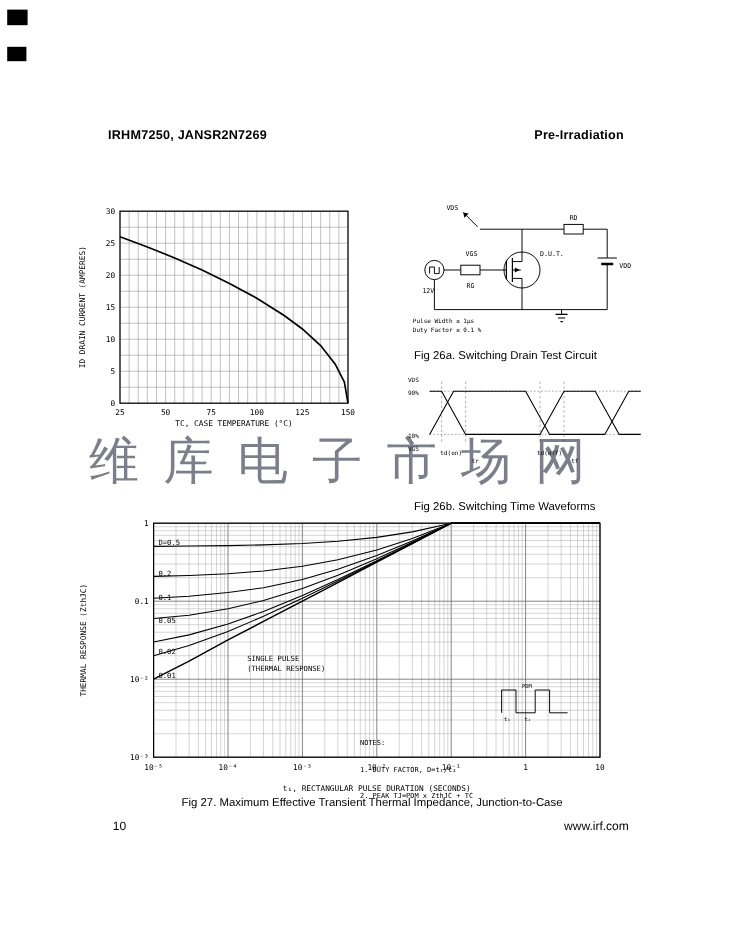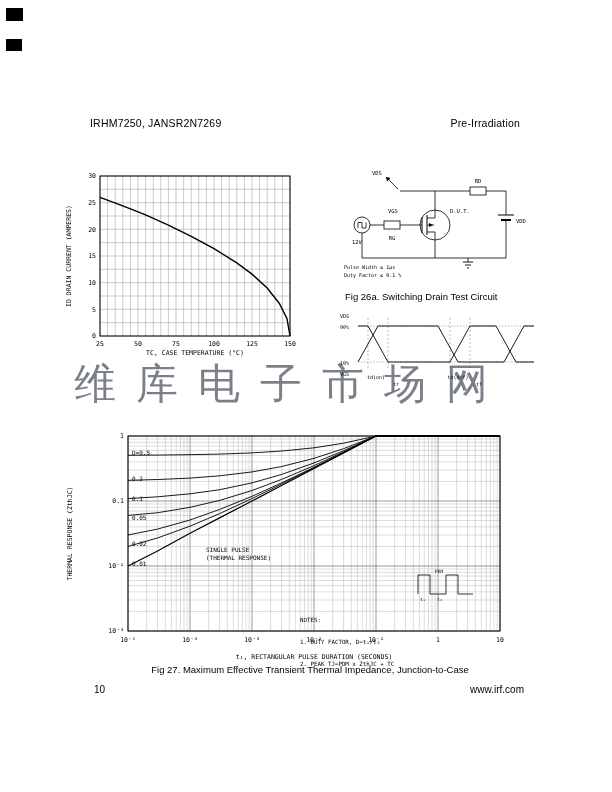--- a/index.html
+++ b/index.html
@@ -1,20 +1,20 @@
 <!DOCTYPE html>
 <html><head>
 <meta charset="utf-8">
 <style>
   html,body{margin:0;padding:0;background:#e8e8e8;}
   .page{position:relative;width:612px;height:792px;background:#ffffff;margin:0 auto;
         font-family:"Liberation Sans",sans-serif;color:#000;overflow:hidden;}
   .abs{position:absolute;}
   .mark{position:absolute;background:#000;}
-  .hdr{position:absolute;top:117px;font-weight:normal;font-size:10.5px;letter-spacing:.2px;}
+  .hdr{position:absolute;top:107px;font-weight:bold;font-size:10.5px;letter-spacing:.2px;}
   .caption{position:absolute;font-size:9.5px;line-height:12px;}
   .caption b{font-weight:normal;}
   .footer{position:absolute;top:684px;font-size:10px;}
   .wm{position:absolute;left:74px;top:356px;font-size:42px;letter-spacing:20px;
       color:#0f172a;opacity:.55;white-space:nowrap;font-family:"DejaVu Sans",sans-serif;
       pointer-events:none;}
   svg text{font-family:"DejaVu Sans Mono",monospace;fill:#000;}
   .cktsvg text{font-size:5.5px;}
   .cktsvg .tiny{font-size:5px;}
   .wfsvg text{font-size:5px;}
@@ -158,20 +158,24 @@
     <polyline points="20,20 30,20 50,56 112,56 132,20 158,20 178,56 196,56" fill="none" stroke="#000" stroke-width="0.9"></polyline>
     <text x="2" y="12">VDS</text>
     <text x="2" y="23">90%</text>
     <text x="2" y="59">10%</text>
     <text x="2" y="70">VGS</text>
     <text x="38" y="73" text-anchor="middle">td(on)</text>
     <text x="58" y="80" text-anchor="middle">tr</text>
     <text x="120" y="73" text-anchor="middle">td(off)</text>
     <text x="141" y="80" text-anchor="middle">tf</text>
   </svg>
+  <div class="caption" style="left:345px;top:417px;width:200px">
+    <b>Fig 26b.</b>
+    <span>Switching Time Waveforms</span>
+  </div>
 
   <div class="wm">维库电子市场网</div>
 
   <div class="abs" style="left:58px;top:428px;width:470px;height:240px">
     <svg id="fig27-svg" width="470" height="240">
         <g>
           <line x1="70" y1="8" x2="70" y2="203" stroke="#555" stroke-width="0.6"></line>
           <line x1="88.66385973116684" y1="8" x2="88.66385973116684" y2="203" stroke="#999" stroke-width="0.35"></line>
           <line x1="99.58151779261908" y1="8" x2="99.58151779261908" y2="203" stroke="#999" stroke-width="0.35"></line>
           <line x1="107.32771946233368" y1="8" x2="107.32771946233368" y2="203" stroke="#999" stroke-width="0.35"></line>

